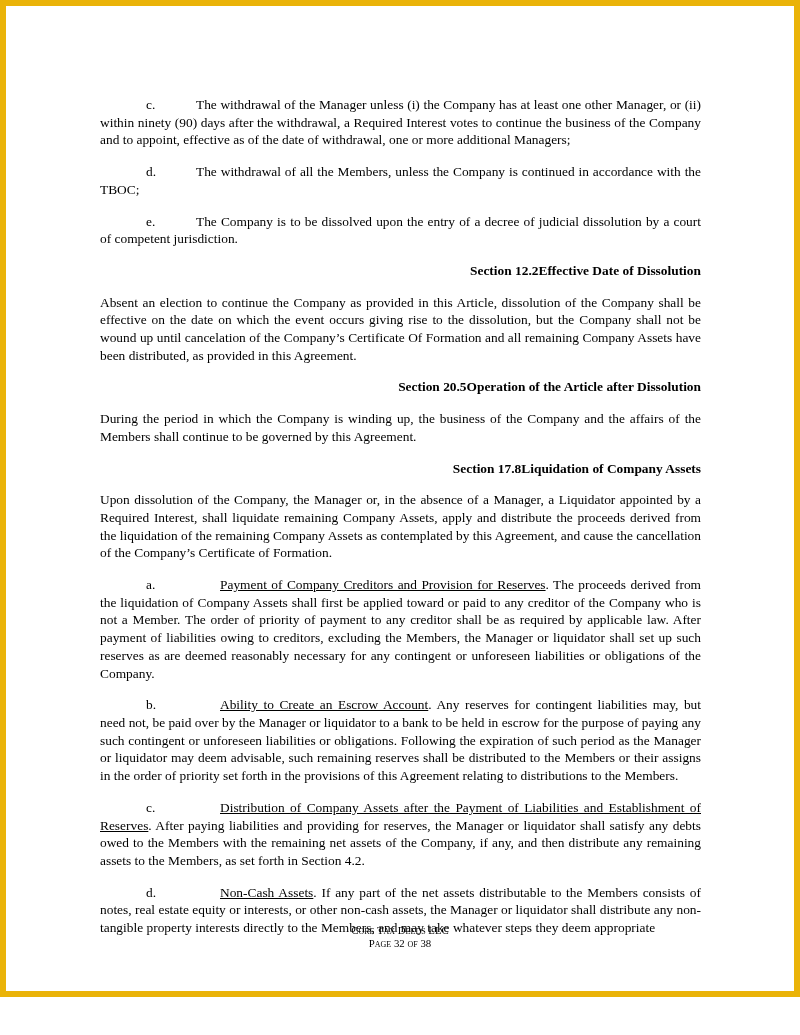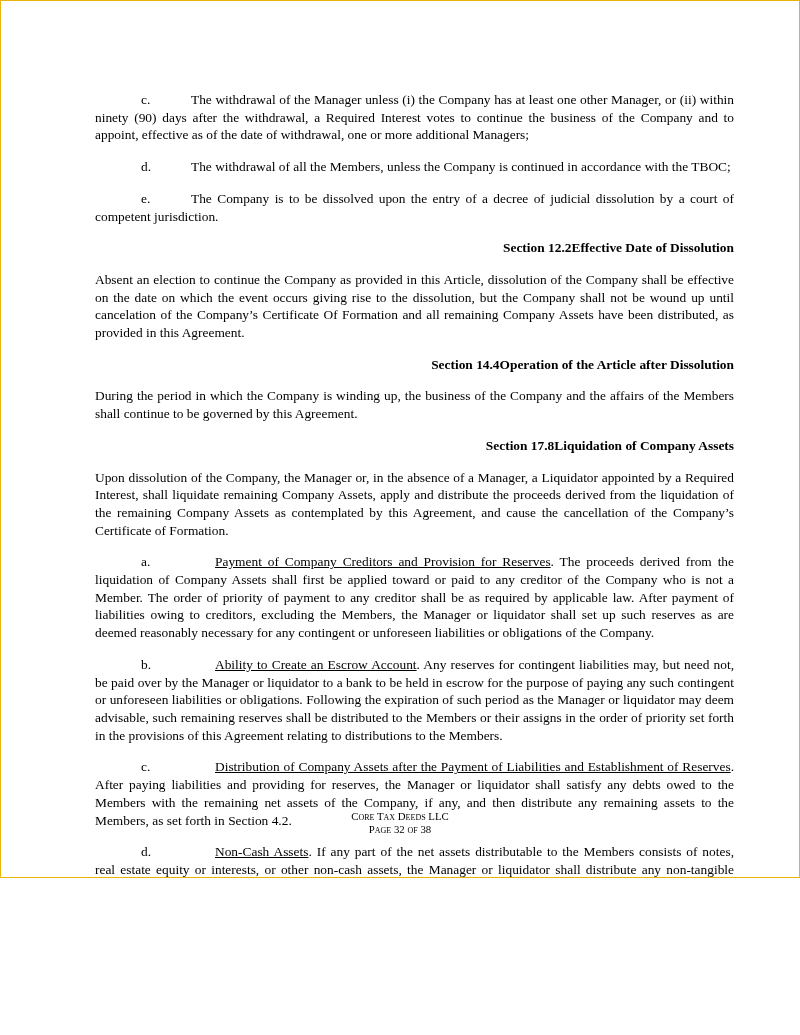--- a/index.html
+++ b/index.html
@@ -3,25 +3,25 @@
 <meta charset="utf-8">
 <style>
   * { box-sizing: border-box; }
   html, body {
     margin: 0;
     padding: 0;
     background: #ffffff;
   }
   .page {
     width: 800px;
-    height: 878px;
+    height: 997px;
     position: relative;
     background: #ffffff;
-    border: 1px solid #eab308;
-    padding: 90px 65px 0 94px;
+    border: 6px solid #eab308;
+    padding: 90px 93px 0 94px;
     font-family: "Liberation Serif", "DejaVu Serif", serif;
     font-size: 13.4px;
     line-height: 17.7px;
     color: #000000;
     overflow: hidden;
   }
   .para {
     margin: 0 0 14px 0;
     text-align: justify;
   }
@@ -66,21 +66,21 @@
   <p class="para item"><span class="label">c.</span><span>The withdrawal of the Manager unless (i) the Company has at least one other Manager, or (ii) within ninety (90) days after the withdrawal, a Required Interest votes to continue the business of the Company and to appoint, effective as of the date of withdrawal, one or more additional Managers;</span></p>
 
   <p class="para item"><span class="label">d.</span><span>The withdrawal of all the Members, unless the Company is continued in accordance with the TBOC;</span></p>
 
   <p class="para item"><span class="label">e.</span><span>The Company is to be dissolved upon the entry of a decree of judicial dissolution by a court of competent jurisdiction.</span></p>
 
   <p class="heading"><span class="sec-num">Section 12.2</span><span>Effective Date of Dissolution</span></p>
 
   <p class="para">Absent an election to continue the Company as provided in this Article, dissolution of the Company shall be effective on the date on which the event occurs giving rise to the dissolution, but the Company shall not be wound up until cancelation of the Company’s Certificate Of Formation and all remaining Company Assets have been distributed, as provided in this Agreement.</p>
 
-  <p class="heading"><span class="sec-num">Section 14.4</span><span>Operation of the Article after Dissolution</span></p>
+  <p class="heading"><span class="sec-num">Section 20.5</span><span>Operation of the Article after Dissolution</span></p>
 
   <p class="para">During the period in which the Company is winding up, the business of the Company and the affairs of the Members shall continue to be governed by this Agreement.</p>
 
   <p class="heading"><span class="sec-num">Section 17.8</span><span>Liquidation of Company Assets</span></p>
 
   <p class="para">Upon dissolution of the Company, the Manager or, in the absence of a Manager, a Liquidator appointed by a Required Interest, shall liquidate remaining Company Assets, apply and distribute the proceeds derived from the liquidation of the remaining Company Assets as contemplated by this Agreement, and cause the cancellation of the Company’s Certificate of Formation.</p>
 
   <p class="para item"><span class="label">a.</span><span class="u">Payment of Company Creditors and Provision for Reserves</span><span>. The proceeds derived from the liquidation of Company Assets shall first be applied toward or paid to any creditor of the Company who is not a Member. The order of priority of payment to any creditor shall be as required by applicable law. After payment of liabilities owing to creditors, excluding the Members, the Manager or liquidator shall set up such reserves as are deemed reasonably necessary for any contingent or unforeseen liabilities or obligations of the Company.</span></p>
 
   <p class="para item"><span class="label">b.</span><span class="u">Ability to Create an Escrow Account</span><span>. Any reserves for contingent liabilities may, but need not, be paid over by the Manager or liquidator to a bank to be held in escrow for the purpose of paying any such contingent or unforeseen liabilities or obligations. Following the expiration of such period as the Manager or liquidator may deem advisable, such remaining reserves shall be distributed to the Members or their assigns in the order of priority set forth in the provisions of this Agreement relating to distributions to the Members.</span></p>

